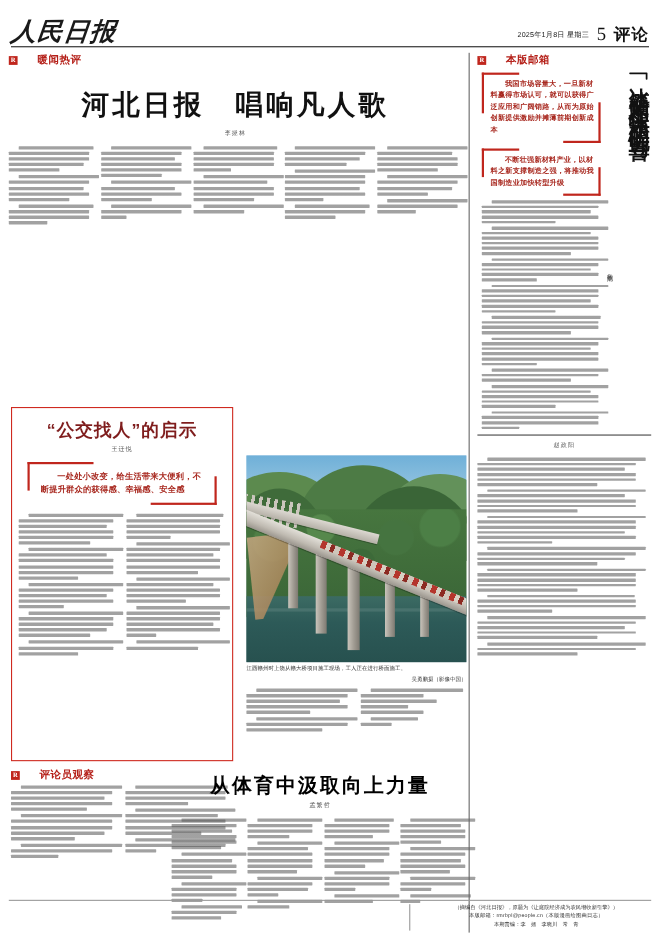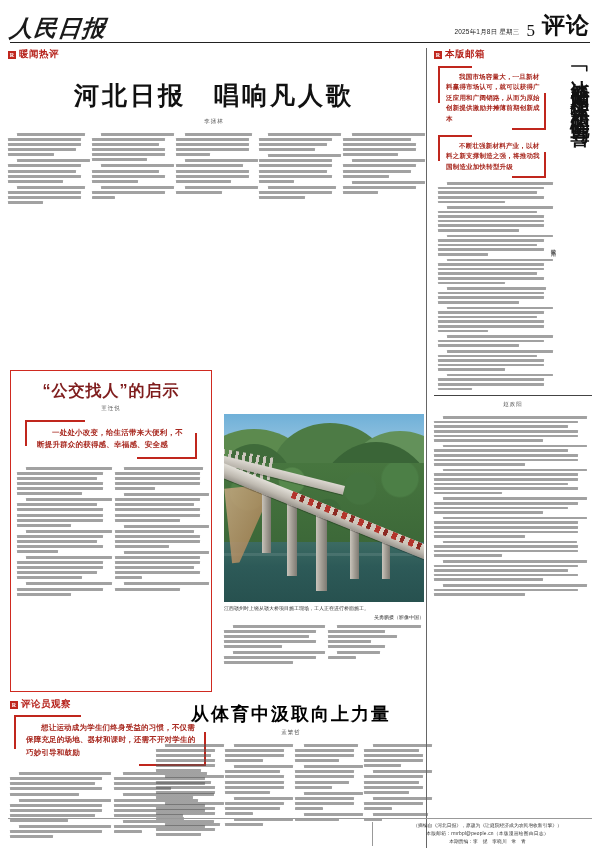--- a/index.html
+++ b/index.html
@@ -47,22 +47,22 @@
     letter-spacing: 0.2px;
     padding-bottom: 2px;
   }
   .page-num {
     font-family: "Liberation Serif", serif;
     font-size: 17px;
     color: #111;
     line-height: 1;
   }
   .page-sec {
-    font-family: Liberation Mono, monospace;
-    font-size: 23px;
+    font-family: Liberation Sans, sans-serif;
+    font-size: 15px;
     font-weight: bold;
     color: #111;
     line-height: 1;
     letter-spacing: 1px;
   }
   .rulebar {
     border-top: 1.6px solid #222;
     margin: 2px 2px 0 2px;
   }
 
@@ -77,21 +77,21 @@
     width: 166px;
     border-left: 0.8px solid #666;
     padding-left: 7px;
     position: relative;
   }
 
   
   .sec-label {
     display: flex;
     align-items: center;
-    gap: 3px;
+    gap: 18px;
     margin-bottom: 3px;
   }
   .sec-badge {
     display: inline-block;
     width: 8px; height: 8px;
     background: #c0261d;
     color: #fff;
     font-size: 6px;
     font-weight: bold;
     line-height: 8px;
@@ -648,23 +648,20 @@
               </div>
           </div>
         </div>
       </div>
 
       <div style="position:absolute; left:2px; top:650px; width:200px;">
         <div class="sec-label">
           <span class="sec-badge">R</span>
           <span class="sec-text">评论员观察</span>
         </div>
-        <div class="summary" style="margin:4px 4px 6px 4px">
-          <div class="summary-text">想让运动成为学生们终身受益的习惯，不仅需保障充足的场地、器材和课时，还需不开对学生的巧妙引导和鼓励</div>
-        </div>
         <div class="textcols">
           <div class="tcol">
             <div class="para">
                 <div class="ln ind s95"></div>
                 <div class="ln s95"></div>
                 <div class="ln s88"></div>
                 <div class="ln s95"></div>
                 <div class="ln s72"></div>
               </div>
             <div class="para">

